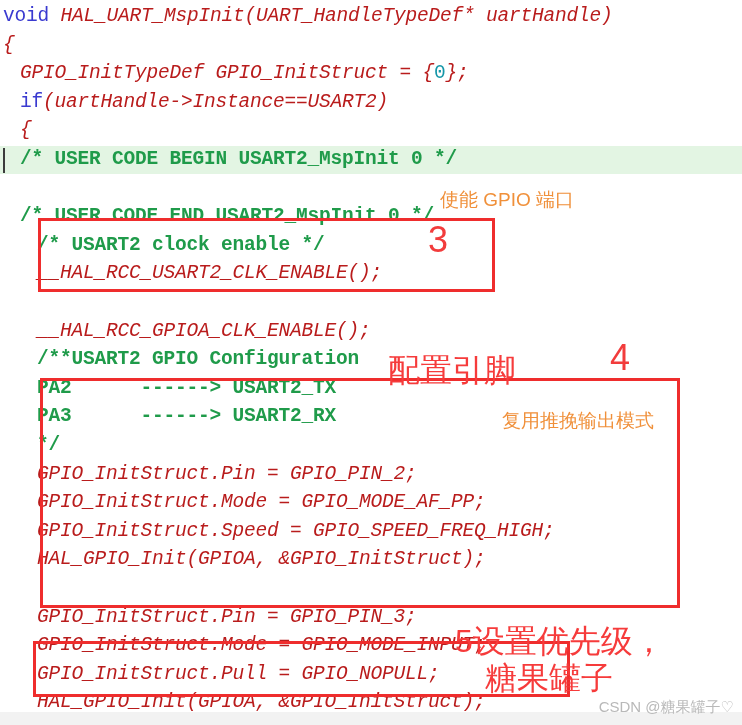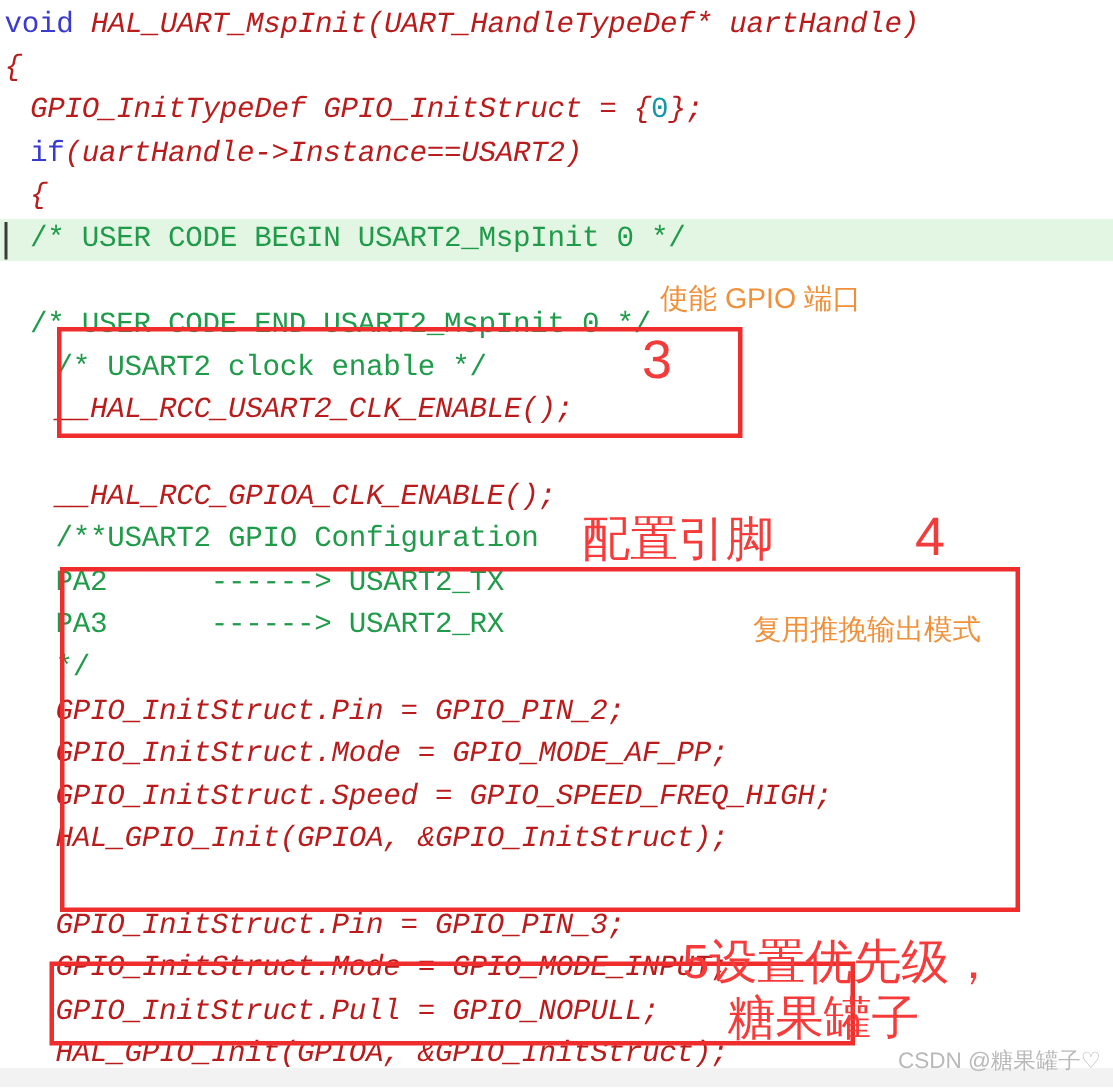--- a/index.html
+++ b/index.html
@@ -34,21 +34,21 @@
     font-family: "Liberation Mono", "DejaVu Sans Mono", monospace;
     font-size: 19.5px;
     letter-spacing: -0.2px;
     white-space: pre;
     color: #222222;
   }
   .code-line .txt { display: inline; margin-top: 48px; }
 
   
   .kw       { color: #3a3ad0; }
-  .cmt      { color: #1f9b4a; }
+  .cmt      { color: #1f9b4a; font-weight: bold; }
   .num      { color: #1496a8; }
   .plain    { color: #b91c1c; font-style: italic; }
 
   
   #current-line-band {
     position: absolute;
     left: 0;
     top: 146px;
     width: 742px;
     height: 28px;
@@ -164,21 +164,21 @@
   </div>
 
   <div id="bottom-strip"></div>
 
   <div id="annotation-layer">
       <div class="ann-box" style="left: 38px; top: 218px; width: 457px; height: 74px;"></div>
       <div class="ann-box" style="left: 40px; top: 378px; width: 640px; height: 230px;"></div>
       <div class="ann-box" style="left: 33px; top: 641px; width: 537px; height: 56px;"></div>
       <div class="ann-num" style="left: 428px; top: 222px;">3</div>
       <div class="ann-num" style="left: 610px; top: 340px;">4</div>
-      <div class="ann-cn-red" style="left: 388px; top: 343px;">配置引脚</div>
+      <div class="ann-cn-red" style="left: 388px; top: 354px;">配置引脚</div>
       <div class="ann-cn-red" style="left: 455px; top: 625px;">5设置优先级，</div>
       <div class="ann-cn-red" style="left: 485px; top: 662px;">糖果罐子</div>
       <div class="ann-cn-orange" style="left: 502px; top: 411px;">复用推挽输出模式</div>
       <div class="ann-cn-orange" style="left: 440px; top: 190px;">使能 GPIO 端口</div>
     </div>
 
   <div id="watermark">CSDN @糖果罐子♡</div>
 
 </div>
 

